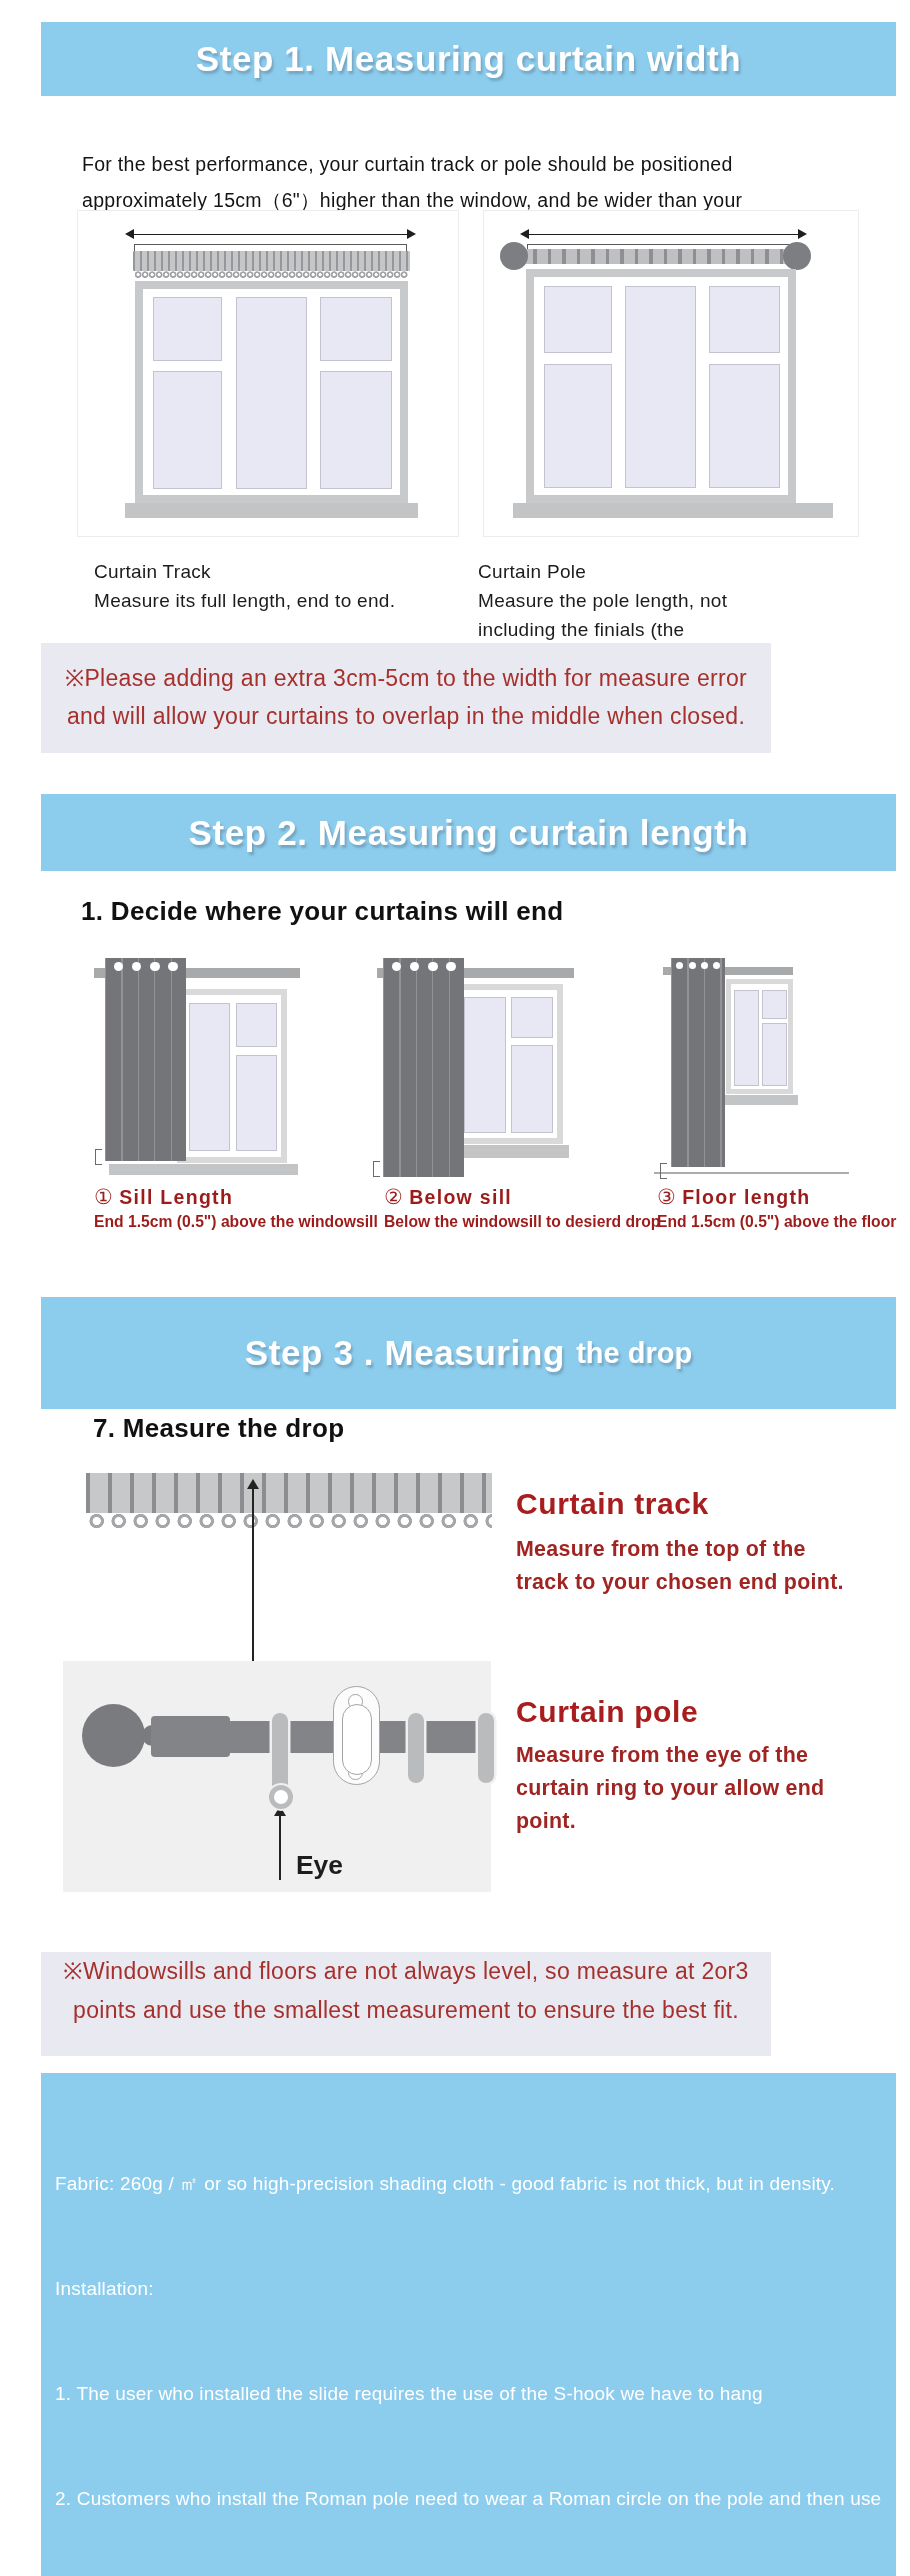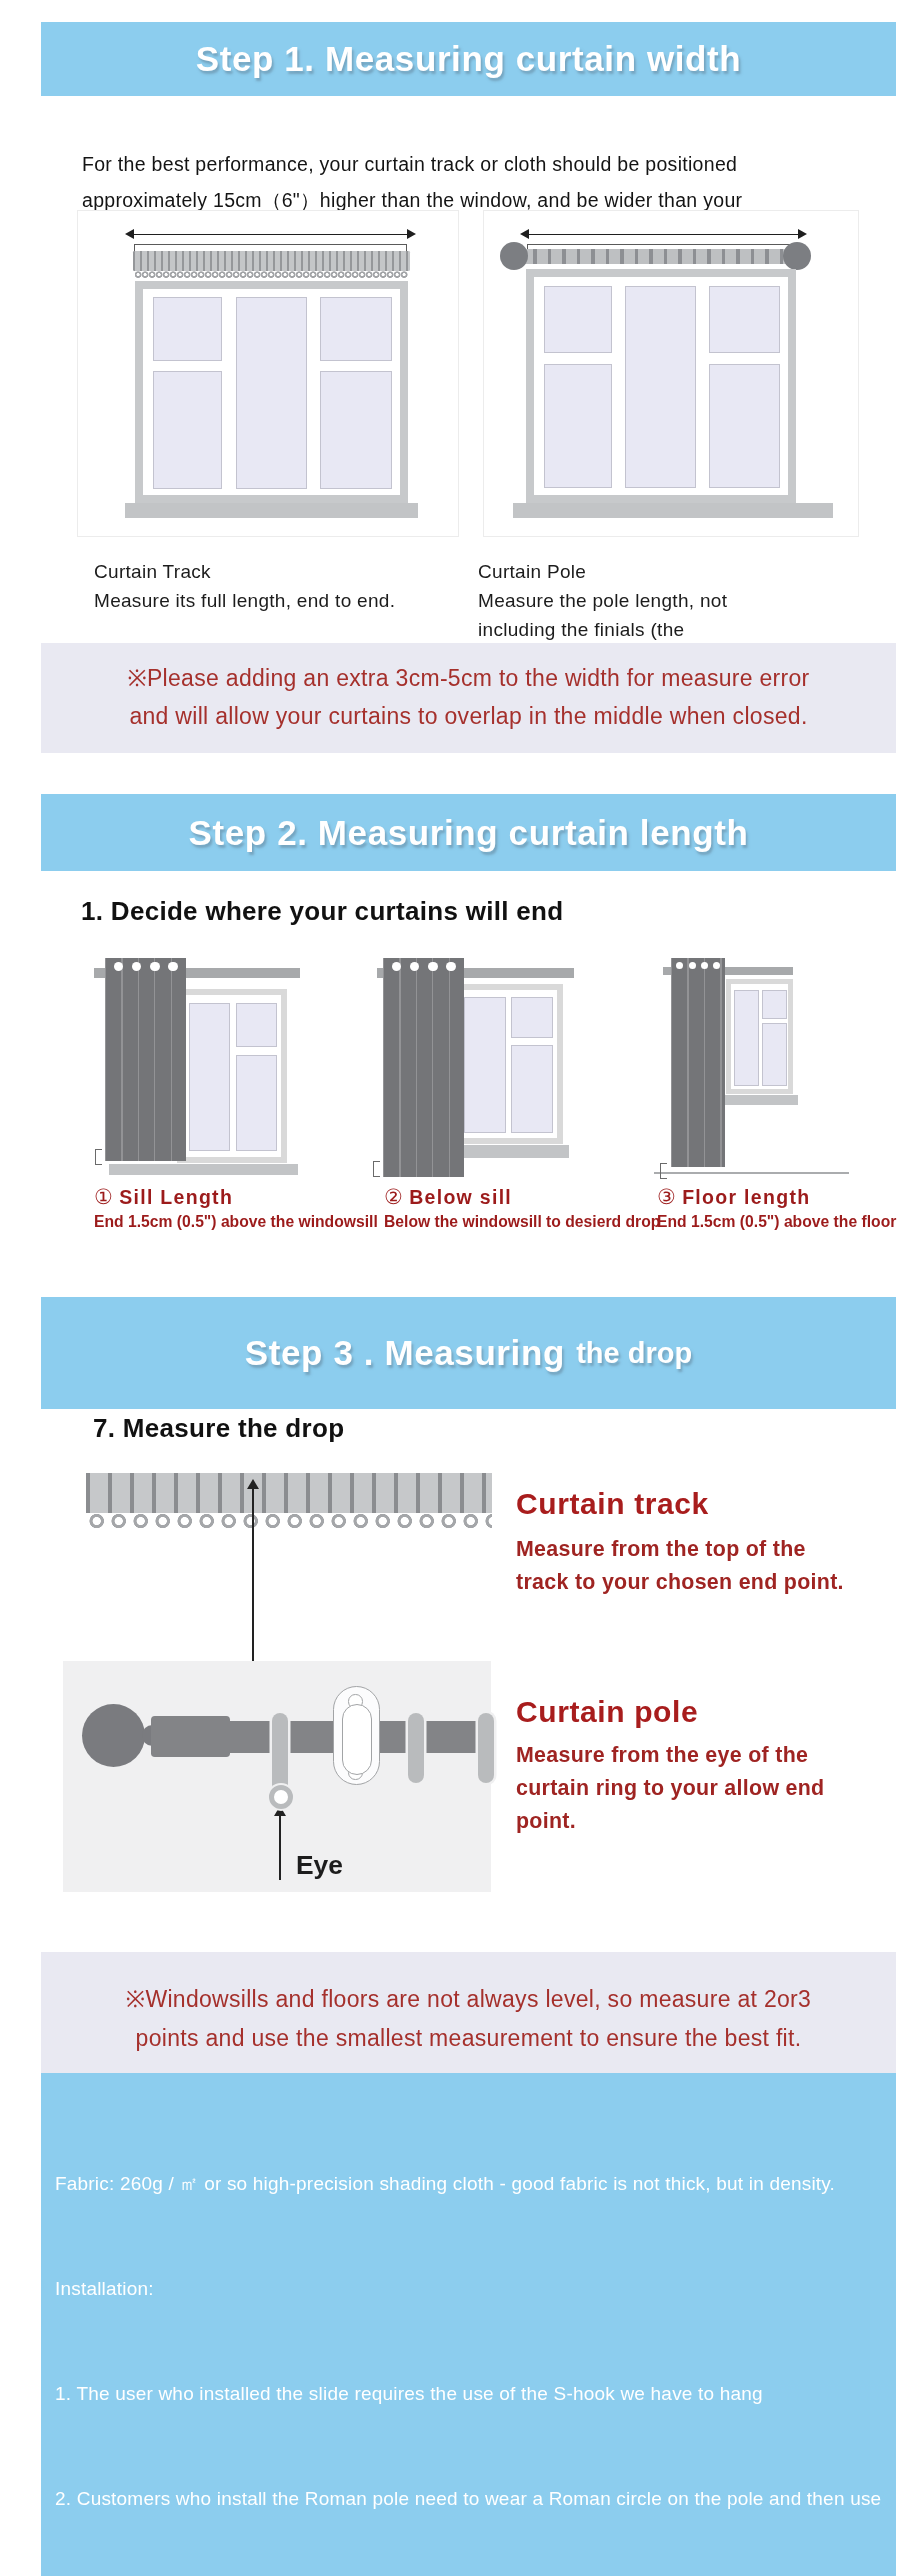--- a/index.html
+++ b/index.html
@@ -40,21 +40,21 @@
   .pane{position:absolute;background:#e8e8f4;border:1.3px solid #c3c3cf;}
   .p-tl{left:4%;top:4%;width:26%;height:30%;}
   .p-bl{left:4%;top:40%;width:26%;height:56%;}
   .p-m{left:36%;top:4%;width:27%;height:92%;}
   .p-tr{left:69%;top:4%;width:27%;height:30%;}
   .p-br{left:69%;top:40%;width:27%;height:56%;}
   .sill{position:absolute;background:#c2c4c6;}
   .figcap{position:absolute;top:551px;font-size:19px;line-height:29px;color:#1c1c1c;letter-spacing:0.3px;}
   .figcap .cap-title{margin-bottom:0;}
   
-  .note{position:absolute;left:41px;width:855px;background:#e9e9f2;color:#a5302c;
+  .note{position:absolute;left:41px;width:730px;background:#e9e9f2;color:#a5302c;
     font-size:23px;line-height:38px;text-align:center;letter-spacing:0.3px;}
   
   .subhead{position:absolute;font-size:26px;font-weight:bold;color:#111111;letter-spacing:0.3px;}
   .s2fig{position:absolute;top:947px;height:226px;}
   .s2f1{left:94px;width:208px;}
   .s2f2{left:377px;width:201px;}
   .s2f3{left:660px;width:208px;}
   .rod{position:absolute;background:#a7a9ab;z-index:1;}
   .curtain{position:absolute;background:#747578;z-index:3;
     background-image:repeating-linear-gradient(90deg,rgba(255,255,255,.22) 0 1.3px,rgba(0,0,0,0) 1.3px 16.4px);}
@@ -106,21 +106,21 @@
 </head>
 <body>
 
 <div class="page">
 
   <div class="band" style="top:16.4px;height:74px;">
     <span>Step 1. Measuring curtain width</span>
   </div>
 
   <div class="intro">
-    <div>For the best performance, your curtain track or cloth should be positioned</div>
+    <div>For the best performance, your curtain track or pole should be positioned</div>
     <div>approximately 15cm（6"）higher than the window, and be wider than your</div>
   </div>
 
   <div class="fig fig1">
     <div class="harrow" style="left:55px;right:50px;top:22.6px;"></div>
     <div class="mbracket" style="left:56px;right:51px;top:33px;"></div>
     <div class="trackbar" style="left:55px;right:48px;top:40px;"></div>
     <div class="hookrow" style="left:57px;right:50px;top:60px;"></div>
     <div class="win1" style="left:57px;width:257px;top:70px;height:206px;">
       <i class="pane p-tl"></i>
@@ -276,21 +276,21 @@
     <div class="eyelabel">Eye</div>
   </div>
 
   <div class="redhead" style="left:516px;top:1689px;">Curtain pole</div>
   <div class="redbody" style="left:516px;top:1733px;">
     <div>Measure from the eye of the</div>
     <div>curtain ring to your allow end</div>
     <div>point.</div>
   </div>
 
-  <div class="note" style="top:1946px;height:104px;padding-top:28px;box-sizing:content-box;">
+  <div class="note" style="top:1946px;height:104px;padding-top:0;box-sizing:content-box;">
     <div style="line-height:39px;">※Windowsills and floors are not always level, so measure at 2or3</div>
     <div style="line-height:39px;">points and use the smallest measurement to ensure the best fit.</div>
   </div>
 
   <div class="details">
     <div>Fabric: 260g / ㎡ or so high-precision shading cloth - good fabric is not thick, but in density.</div>
     <div>Installation:</div>
     <div>1. The user who installed the slide requires the use of the S-hook we have to hang</div>
     <div>2. Customers who install the Roman pole need to wear a Roman circle on the pole and then use</div>
     <div>   the S hook.</div>

